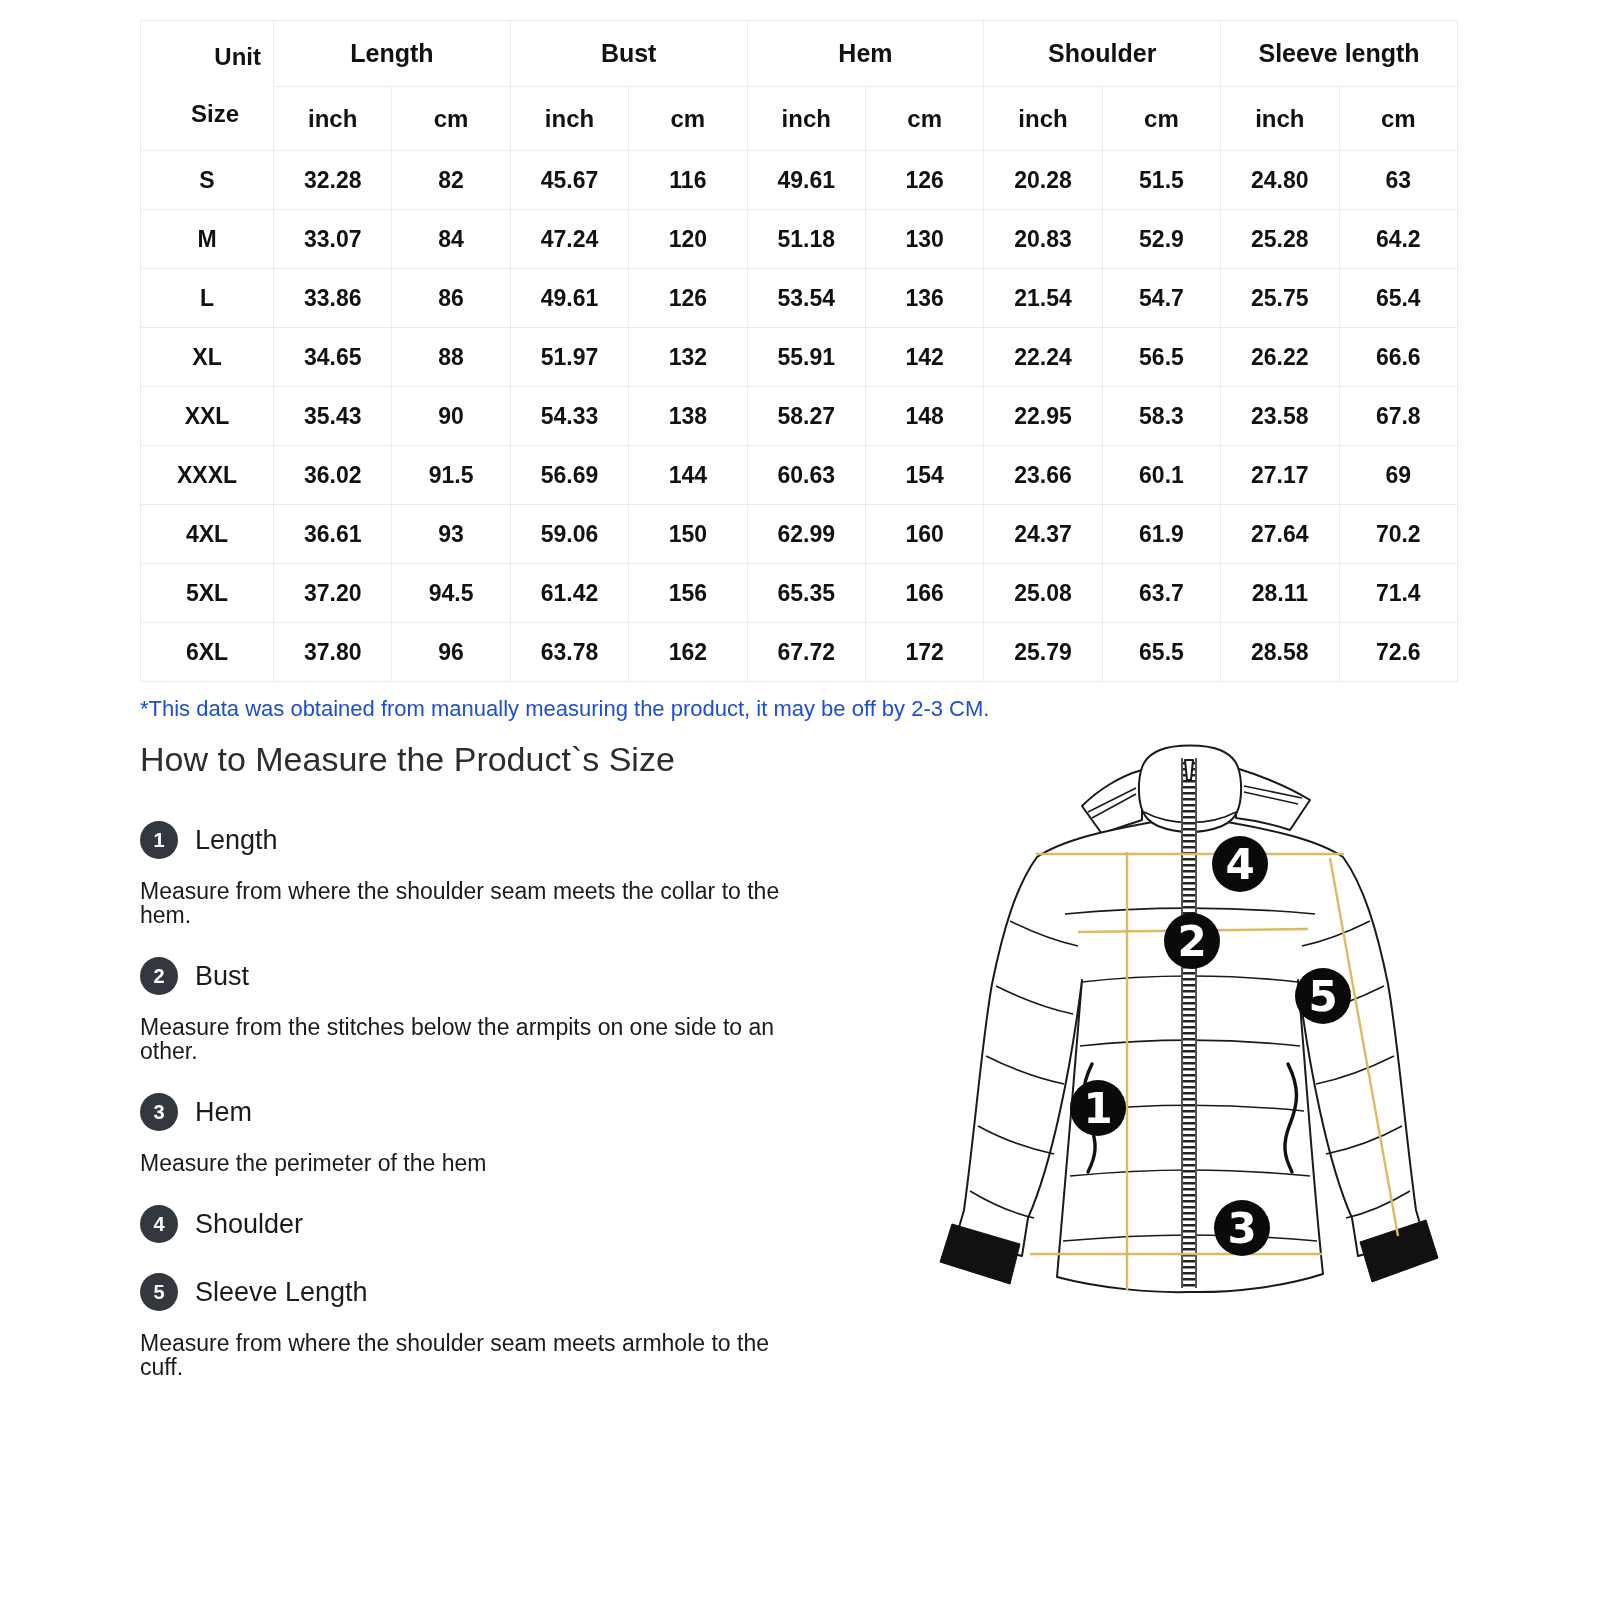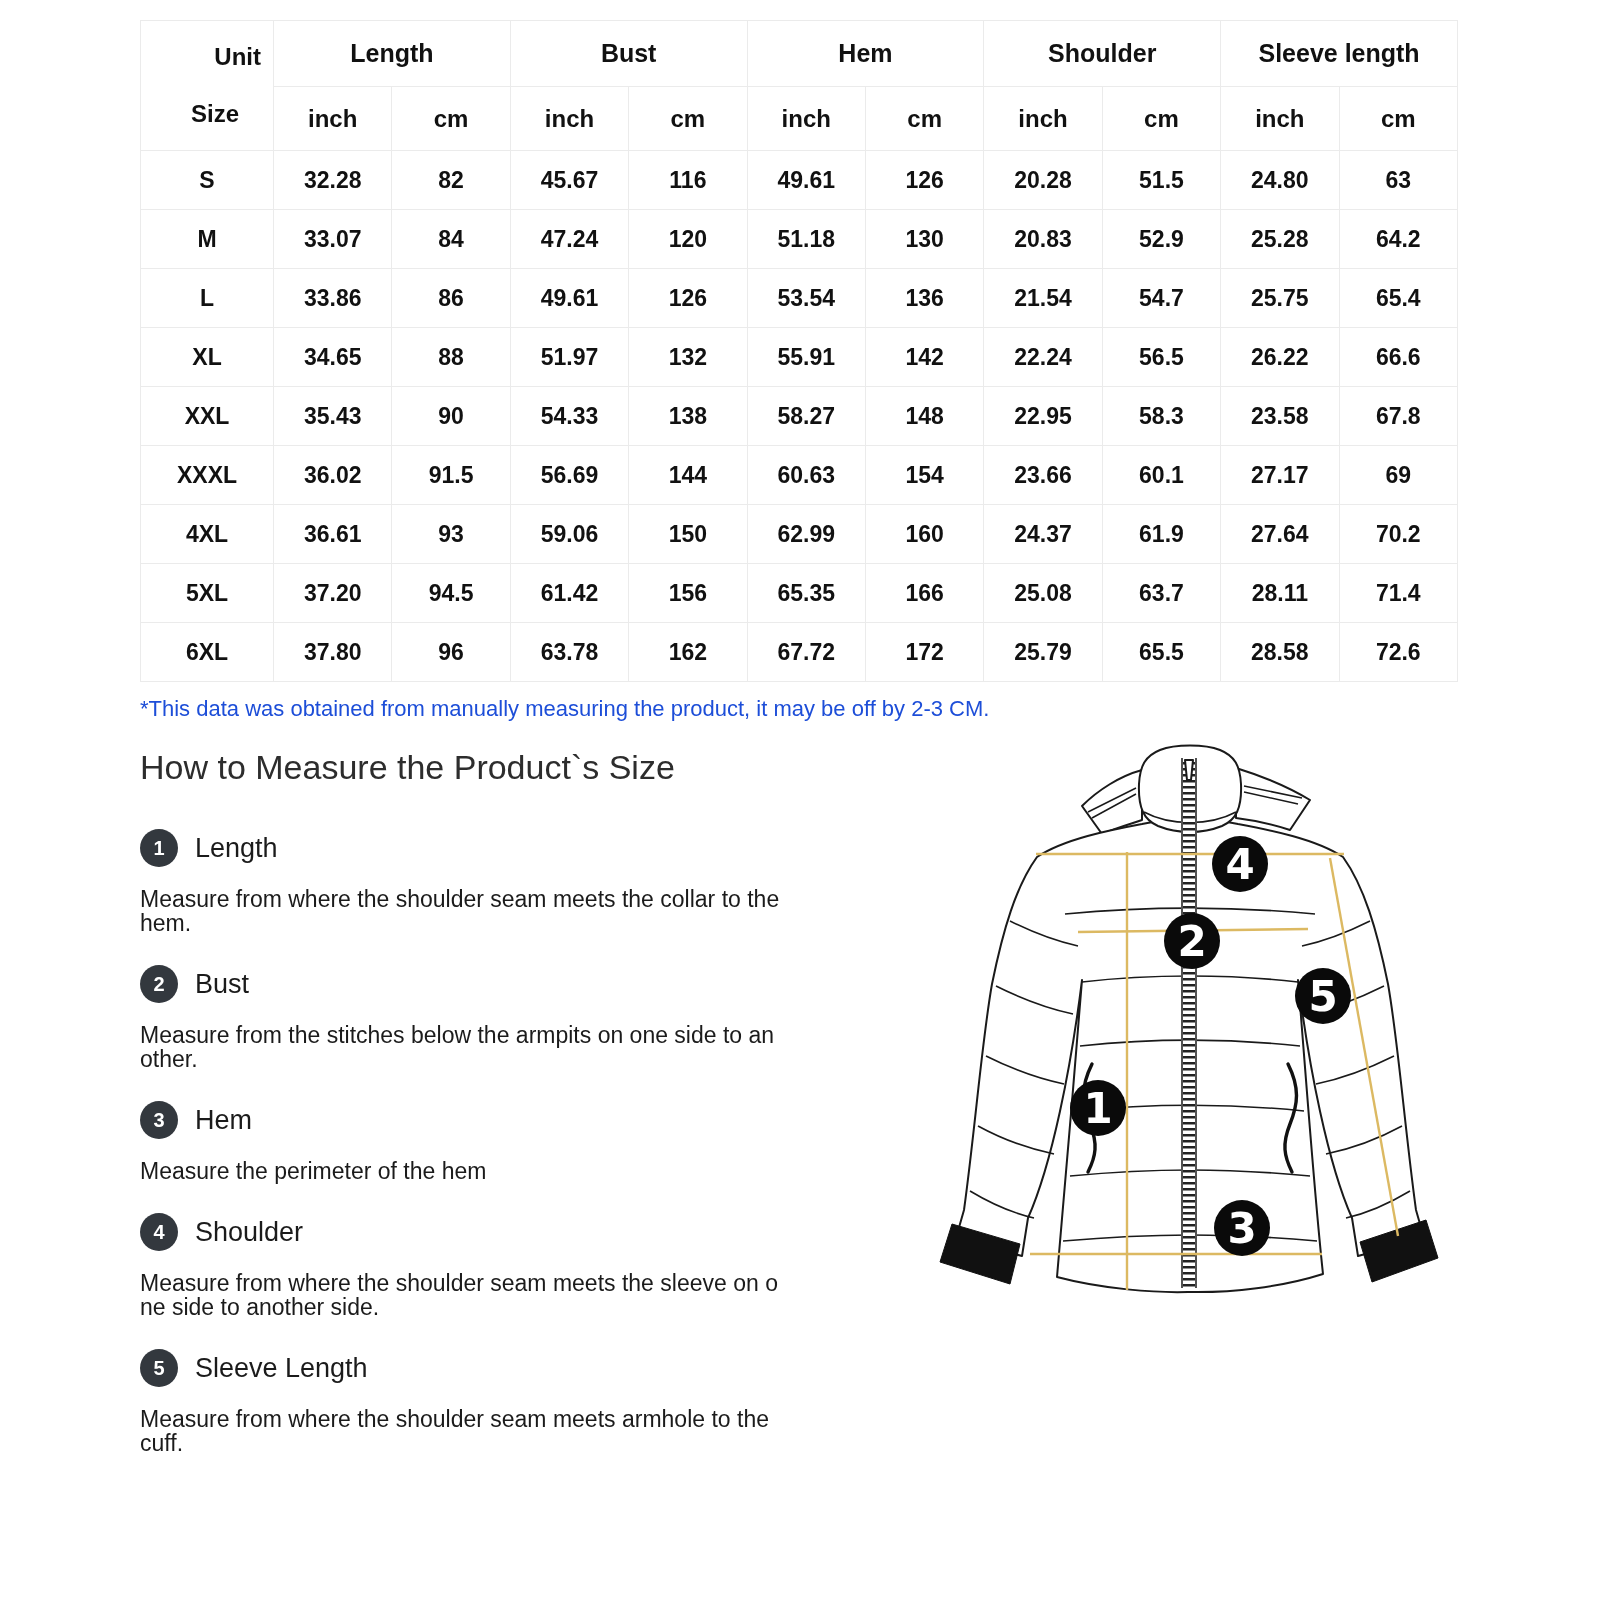--- a/index.html
+++ b/index.html
@@ -21,21 +21,21 @@
     position:relative;width:130px;
     background-image:linear-gradient(to top right,
       transparent calc(50% - 1px), #e3e3e3 calc(50% - 1px),
       #e3e3e3 calc(50% + 1px), transparent calc(50% + 1px));
   }
   th.corner .unit{position:absolute;top:22px;right:12px;font-size:24px;}
   th.corner .size{position:absolute;bottom:22px;left:14px;font-size:24px;margin-left:36px;}
   .footnote{margin-top:14px;font-size:22px;font-weight:normal;color:#1d4ed8;}
   
   .howto{position:absolute;left:140px;top:740px;width:724px;}
-  .howto h2{margin:8px 0 42px 0;font-size:34px;font-weight:400;color:#2d2d2d;}
+  .howto h2{margin:0 0 42px 0;font-size:34px;font-weight:400;color:#2d2d2d;}
   .mi{margin-bottom:30px;}
   .mi-head{display:flex;align-items:center;gap:17px;}
   .badge{
     width:38px;height:38px;border-radius:50%;background:#33383e;color:#fff;
     display:flex;align-items:center;justify-content:center;
     font-size:20px;font-weight:bold;flex:0 0 38px;
   }
   .mi-label{font-size:27px;color:#1b1b1b;}
   .mi-desc{
     margin:20px 0 26px 0;font-size:23px;line-height:24px;color:#1b1b1b;
@@ -237,22 +237,20 @@
         <span class="mi-label">Hem</span>
       </div>
       <p class="mi-desc">Measure the perimeter of the hem</p>
     </div>
 
     <div class="mi">
       <div class="mi-head">
         <span class="badge">4</span>
         <span class="mi-label">Shoulder</span>
       </div>
-      <p class="mi-desc">Measure from where the shoulder seam meets the sleeve on o
-ne side to another side.</p>
     </div>
 
     <div class="mi">
       <div class="mi-head">
         <span class="badge">5</span>
         <span class="mi-label">Sleeve Length</span>
       </div>
       <p class="mi-desc">Measure from where the shoulder seam meets armhole to the
 cuff.</p>
     </div>

